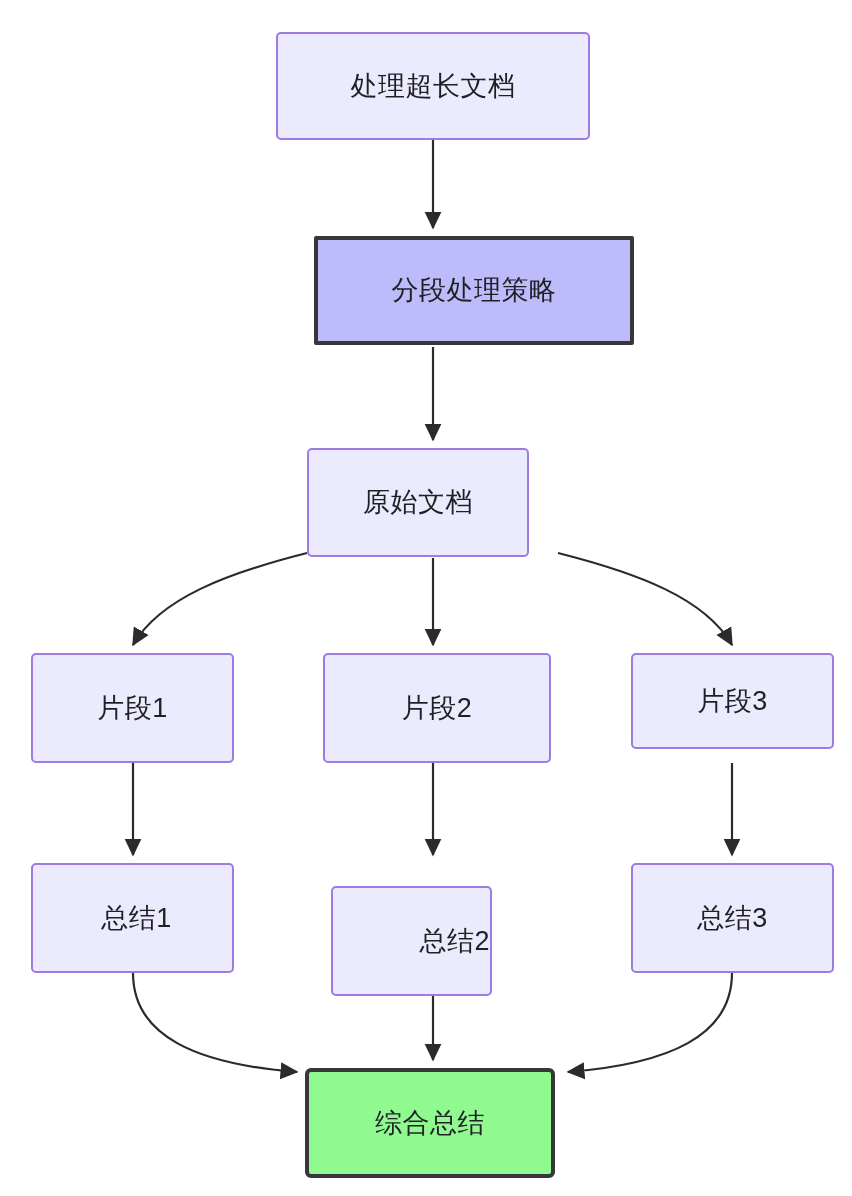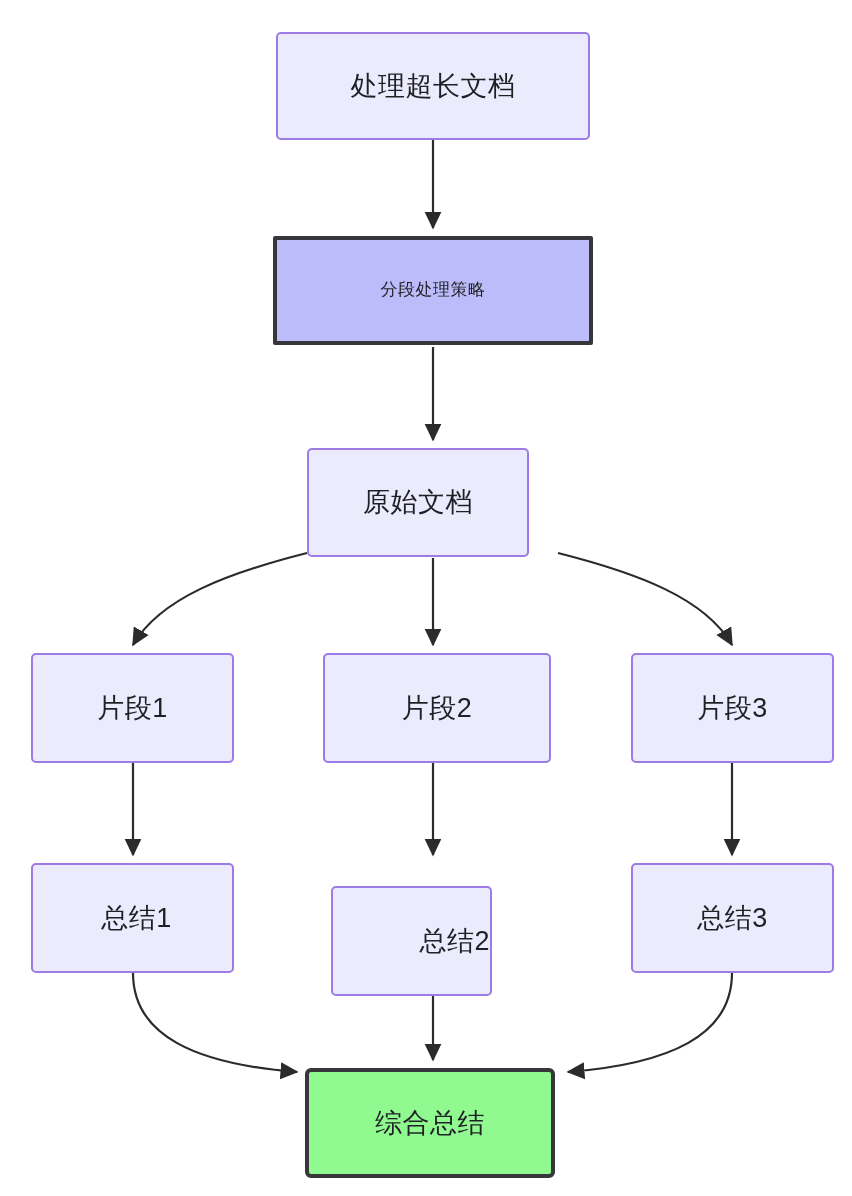--- a/index.html
+++ b/index.html
@@ -39,21 +39,22 @@
     line-height: 1.2;
     letter-spacing: 0.5px;
     background: #ECEAFD;
     border: 2px solid #9C7BE4;
     border-radius: 5px;
   }
   .node.accent {
     background: #BCBCFA;
     border: 4px solid #37373B;
     border-radius: 2px;
-    font-size: 17px;
+    font-size: 27px;
+    margin-left: 41px;
   }
   .node.terminal {
     background: #90FA91;
     border: 4px solid #37373B;
     border-radius: 6px;
     font-size: 27px;
   }
   .node-label {
     display: block;
     white-space: nowrap;
@@ -110,21 +111,21 @@
   </div>
 
   <div class="node" style="left:31px; top:653px; width:203px; height:110px;">
     <span class="node-label">片段1</span>
   </div>
 
   <div class="node" style="left:323px; top:653px; width:228px; height:110px;">
     <span class="node-label">片段2</span>
   </div>
 
-  <div class="node" style="left:631px; top:653px; width:203px; height:110px;">
+  <div class="node" style="left:631px; top:653px; width:203px; height:96px;">
     <span class="node-label">片段3</span>
   </div>
 
   <div class="node" style="left:31px; top:863px; width:203px; height:110px;padding-left:8px;">
     <span class="node-label">总结1</span>
   </div>
 
   <div class="node" style="left:331px; top:886px; width:161px; height:110px;justify-content:flex-end;">
     <span class="node-label">总结2</span>
   </div>

